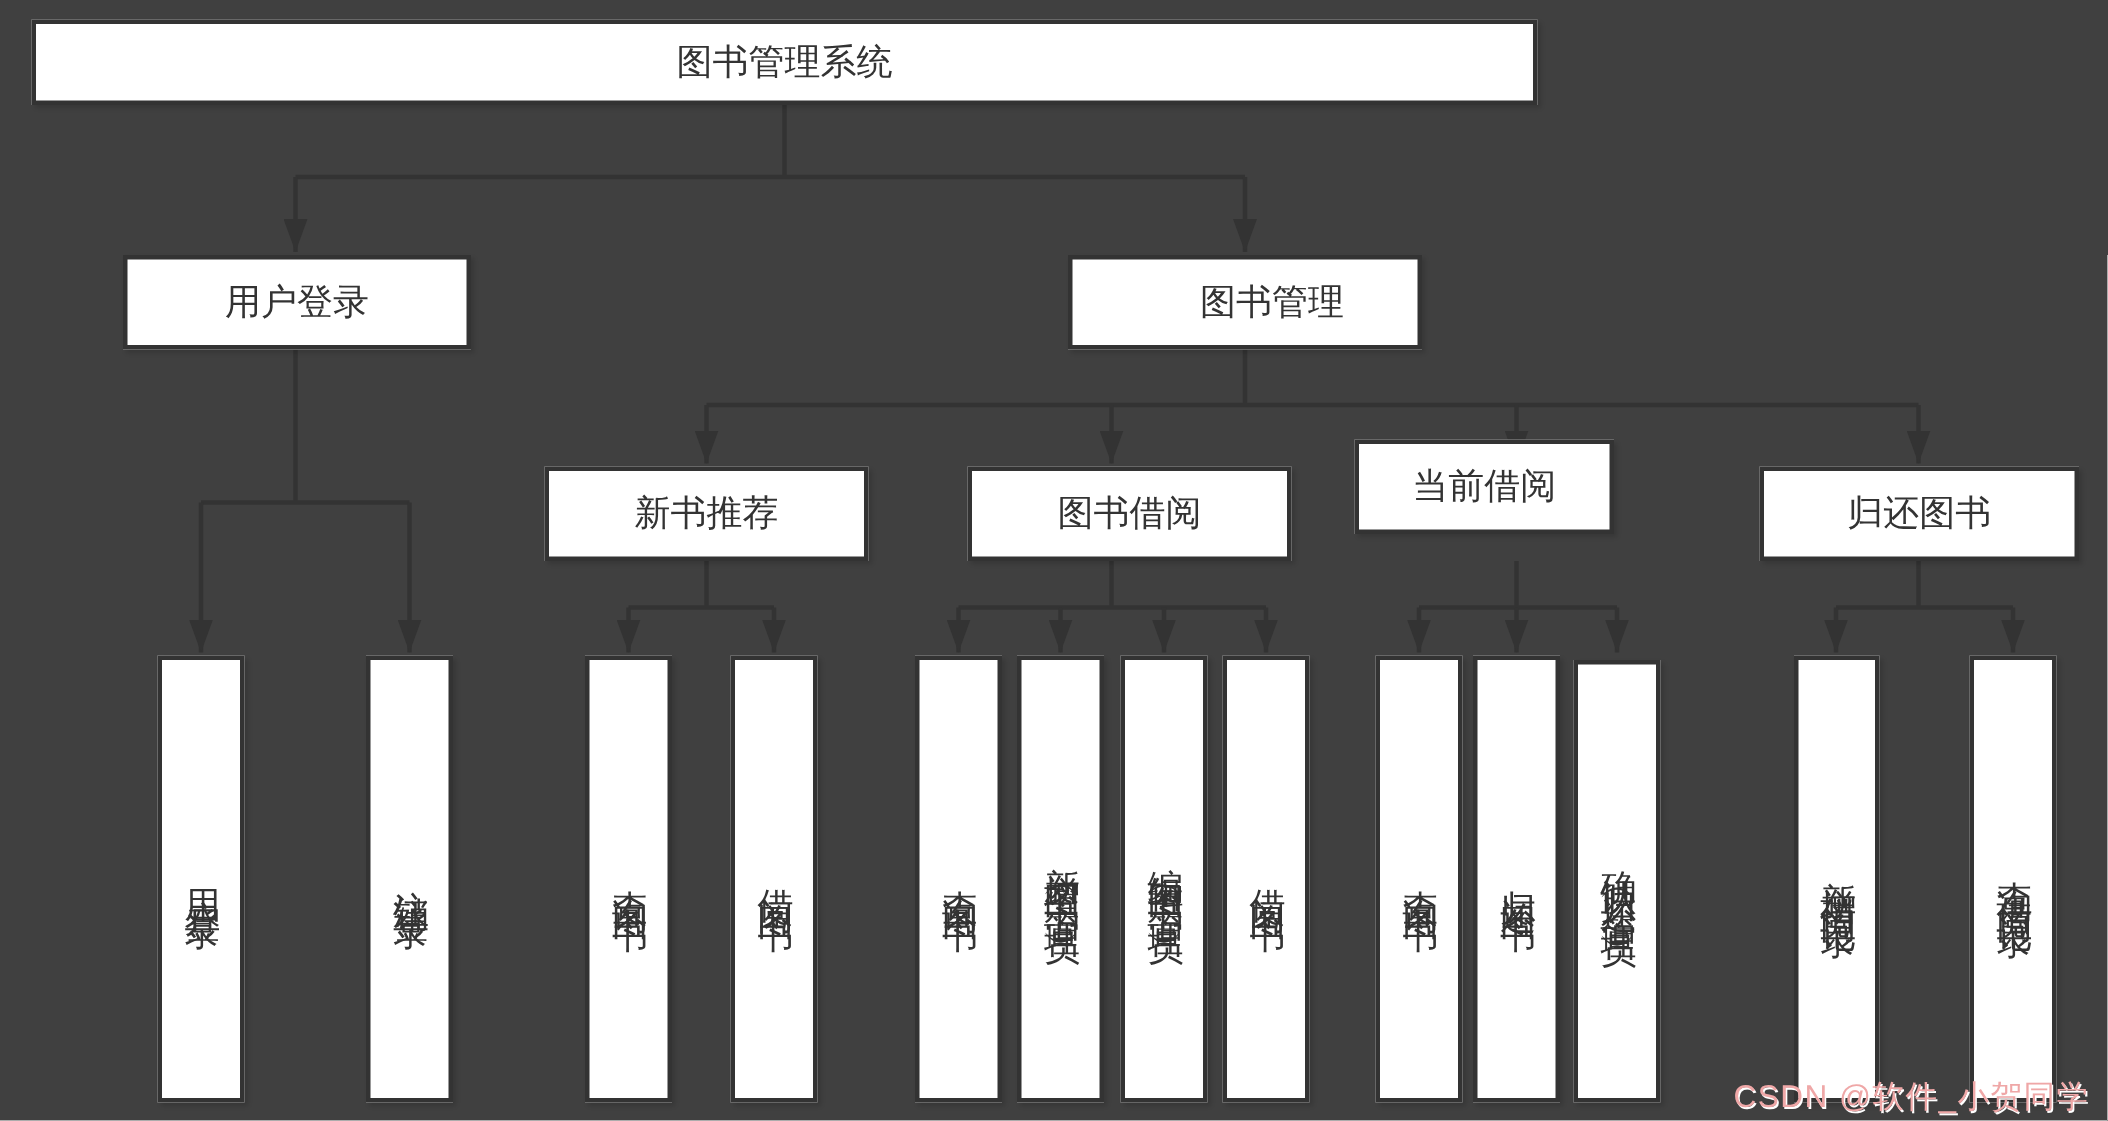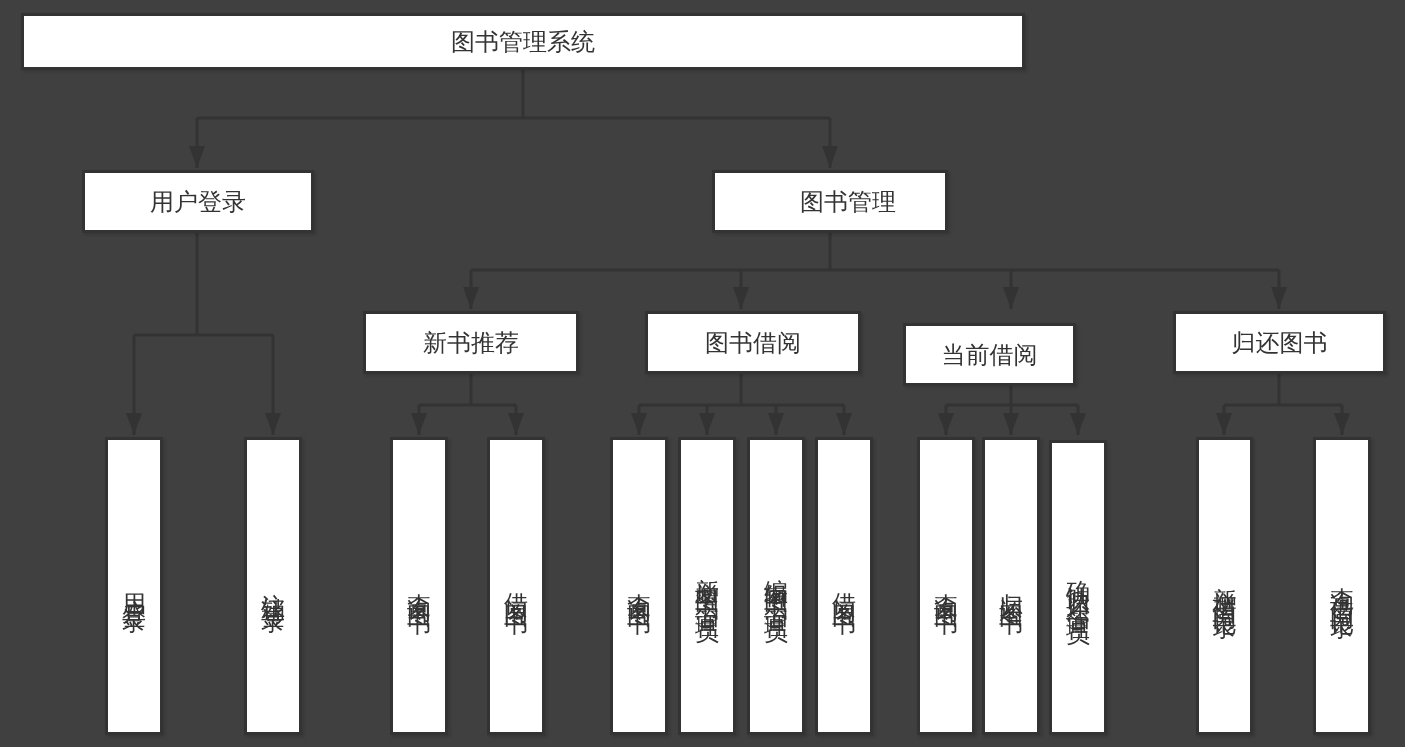--- a/index.html
+++ b/index.html
@@ -107,35 +107,36 @@
     <path d="M1342 405 V435" fill="none" stroke="#333333" stroke-width="3" marker-end="url(#arw)"></path>
   </svg>
 
   <div class="node" style="left:21px; top:13px; width:1004px; height:57px;">图书管理系统</div>
 
   <div class="node" style="left:82px; top:170px; width:232px; height:63px;">用户登录</div>
   <div class="node" style="left:712px; top:170px; width:236px; height:63px;padding-left:36px;">图书管理</div>
 
   <div class="node" style="left:363px; top:311px; width:216px; height:63px;">新书推荐</div>
   <div class="node" style="left:645px; top:311px; width:216px; height:63px;">图书借阅</div>
-  <div class="node" style="left:903px; top:323px; width:173px; height:63px;">当前借阅</div>
+  <div class="node" style="left:903px; top:293px; width:173px; height:63px;">当前借阅</div>
   <div class="node" style="left:1173px; top:311px; width:213px; height:63px;">归还图书</div>
 
   <div class="node leaf" style="left:105px; top:437px; width:58px; height:298px;">用户登录</div>
   <div class="node leaf" style="left:244px; top:437px; width:58px; height:298px;">注销登录</div>
 
   <div class="node leaf" style="left:390px; top:437px; width:58px; height:298px;">查询图书</div>
   <div class="node leaf" style="left:487px; top:437px; width:58px; height:298px;">借阅图书</div>
 
   <div class="node leaf" style="left:610px; top:437px; width:58px; height:298px;">查询图书</div>
   <div class="node leaf" style="left:678px; top:437px; width:58px; height:298px;">新增图书（管理员）</div>
   <div class="node leaf" style="left:747px; top:437px; width:58px; height:298px;">编辑图书（管理员）</div>
   <div class="node leaf" style="left:815px; top:437px; width:58px; height:298px;">借阅图书</div>
 
   <div class="node leaf" style="left:917px; top:437px; width:58px; height:298px;">查询图书</div>
   <div class="node leaf" style="left:982px; top:437px; width:58px; height:298px;">归还图书</div>
   <div class="node leaf" style="left:1049px; top:440px; width:58px; height:295px;">确认归还（管理员）</div>
 
   <div class="node leaf" style="left:1196px; top:437px; width:57px; height:298px;">新增借阅记录</div>
   <div class="node leaf" style="left:1313px; top:437px; width:58px; height:298px;">查询借阅记录</div>
 
+  <div class="watermark">CSDN @软件_小贺同学</div>
 
 </div>
 
 </body></html>

